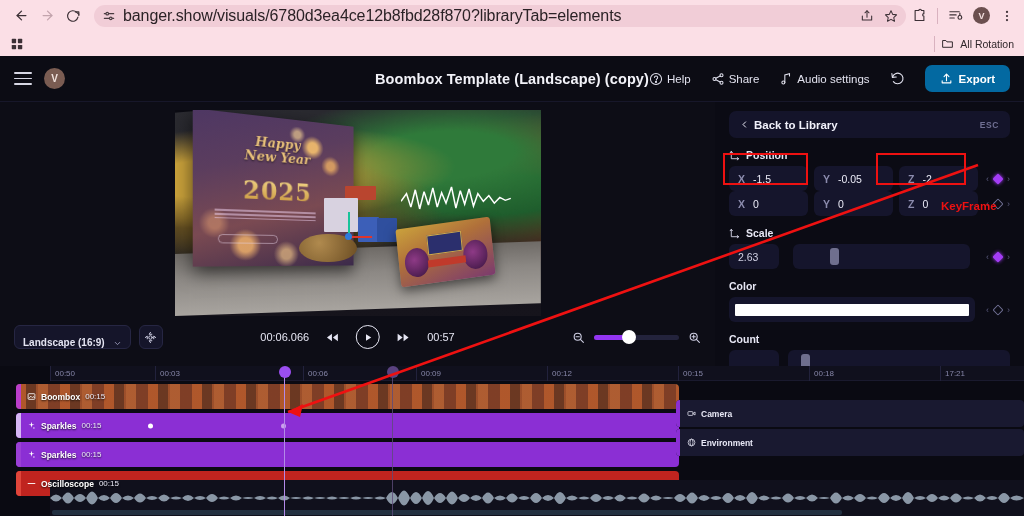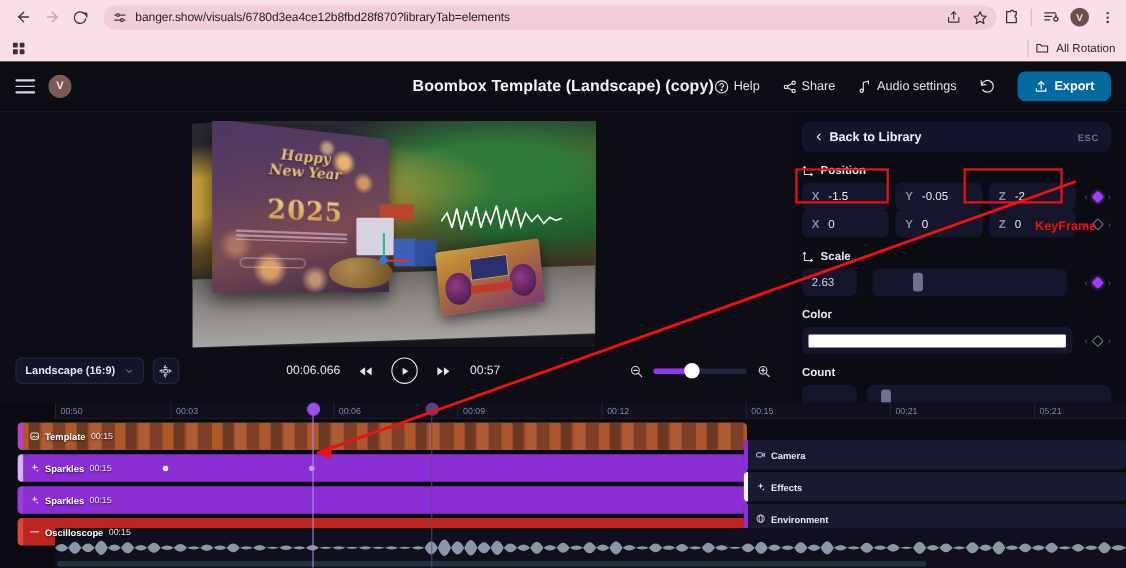--- a/index.html
+++ b/index.html
@@ -24,21 +24,21 @@
   }
   .nav-btn.disabled { color: #c3a4ad; }
   .omnibox {
     flex: 1 1 auto; height: 22px; margin-left: 8px; margin-right: 6px;
     background: #f1cdd7; border-radius: 11px;
     display: flex; align-items: center; padding: 0 8px;
     position: relative;
   }
   .omni-icon { width: 14px; height: 14px; margin-right: 7px; flex: 0 0 auto; }
   .omni-url {
-    font-size: 11px; color: #2b2226; white-space: nowrap; overflow: hidden;
+    font-size: 16px; color: #2b2226; white-space: nowrap; overflow: hidden;
     letter-spacing: -0.1px;
   }
   .omni-right { margin-left: auto; display: flex; align-items: center; gap: 10px; }
   .chrome-icon { color: #3c3036; display: flex; align-items: center; }
   .chrome-tools { display: flex; align-items: center; gap: 10px; padding-right: 2px; }
   .avatar-chrome {
     width: 17px; height: 17px; border-radius: 50%;
     background: #6b4f4f; color: #f2dede;
     font-size: 9px; display: flex; align-items: center; justify-content: center;
     font-weight: bold;
@@ -188,21 +188,21 @@
   .boombox .bar { position: absolute; left: 30%; top: 60%; width: 40%; height: 12%;
     background: #c03a2b; }
 
   
   .controls {
     width: 100%; height: 42px; display: flex; align-items: center;
     padding: 0 14px; position: relative;
   }
   .ratio-select {
     height: 24px; background: #15152a; border: 1px solid #262643; border-radius: 6px;
-    display: flex; align-items: center; gap: 8px; padding: 0 8px;
+    display: flex; align-items: flex-end; gap: 8px; padding: 0 8px;
     font-size: 10px; color: #e4e4f2; font-weight: bold; cursor: pointer;
   }
   .icon-btn-sq {
     width: 24px; height: 24px; margin-left: 8px;
     background: #15152a; border: 1px solid #262643; border-radius: 6px;
     display: flex; align-items: center; justify-content: center;
     color: #d5d5e8; cursor: pointer;
   }
   .transport {
     position: absolute; left: 50%; transform: translateX(-50%);
@@ -713,35 +713,35 @@
 
 <div class="timeline">
 
   <div class="ruler">
     <span class="tick" style="left:0px">00:50</span>
     <span class="tick" style="left:105px">00:03</span>
     <span class="tick" style="left:253px">00:06</span>
     <span class="tick" style="left:366px">00:09</span>
     <span class="tick" style="left:497px">00:12</span>
     <span class="tick" style="left:628px">00:15</span>
-    <span class="tick" style="left:759px">00:21</span>
-    <span class="tick" style="left:890px">05:21</span>
+    <span class="tick" style="left:759px">00:18</span>
+    <span class="tick" style="left:890px">17:21</span>
   </div>
 
   <div class="tracks">
 
     <div class="track-row">
       <div class="clip artwork" style="margin-left:16px;width:663px">
         <div class="clip-head" style="background:#9a3fd6"></div>
         <div class="clip-label">
           <svg width="9" height="9" viewBox="0 0 24 24" fill="none" stroke="#fff" stroke-width="2.2" stroke-linejoin="round">
               <rect x="3" y="4.5" width="18" height="15" rx="2"></rect>
               <polyline points="5 17 10 11 14 15 17 12 20 16"></polyline>
             </svg>
-          <span>Template</span>
+          <span>Boombox</span>
           <span class="clip-dur">00:15</span>
         </div>
       </div>
     </div>
 
     <div class="track-row">
       <div class="clip sparkles" style="margin-left:16px;width:663px">
         <div class="clip-head" style="background:#d6b7f5"></div>
         <div class="clip-label">
           <svg width="9" height="9" viewBox="0 0 24 24" fill="#fff">
@@ -785,28 +785,20 @@
   </div>
 
   <div class="right-track-list">
     <div class="rt-row">
       <span class="edge"></span>
       <svg width="9" height="9" viewBox="0 0 24 24" fill="none" stroke="#e8e8f6" stroke-width="2" stroke-linejoin="round">
           <rect x="2.5" y="7" width="13" height="10" rx="1.8"></rect>
           <polygon points="16.5 11 21.5 8 21.5 16 16.5 13"></polygon>
         </svg>
       <span>Camera</span>
-    </div>
-    <div class="rt-row effects">
-      <span class="edge"></span>
-      <svg width="9" height="9" viewBox="0 0 24 24" fill="#e8e8f6">
-          <path d="M12 2 13.6 8.4 20 10 13.6 11.6 12 18 10.4 11.6 4 10 10.4 8.4z"></path>
-          <path d="M18.5 15 19.3 17.7 22 18.5 19.3 19.3 18.5 22 17.7 19.3 15 18.5 17.7 17.7z"></path>
-        </svg>
-      <span>Effects</span>
     </div>
     <div class="rt-row">
       <span class="edge"></span>
       <svg width="9" height="9" viewBox="0 0 24 24" fill="none" stroke="#e8e8f6" stroke-width="2">
           <circle cx="12" cy="12" r="9"></circle>
           <ellipse cx="12" cy="12" rx="4" ry="9"></ellipse>
         </svg>
       <span>Environment</span>
     </div>
   </div>

